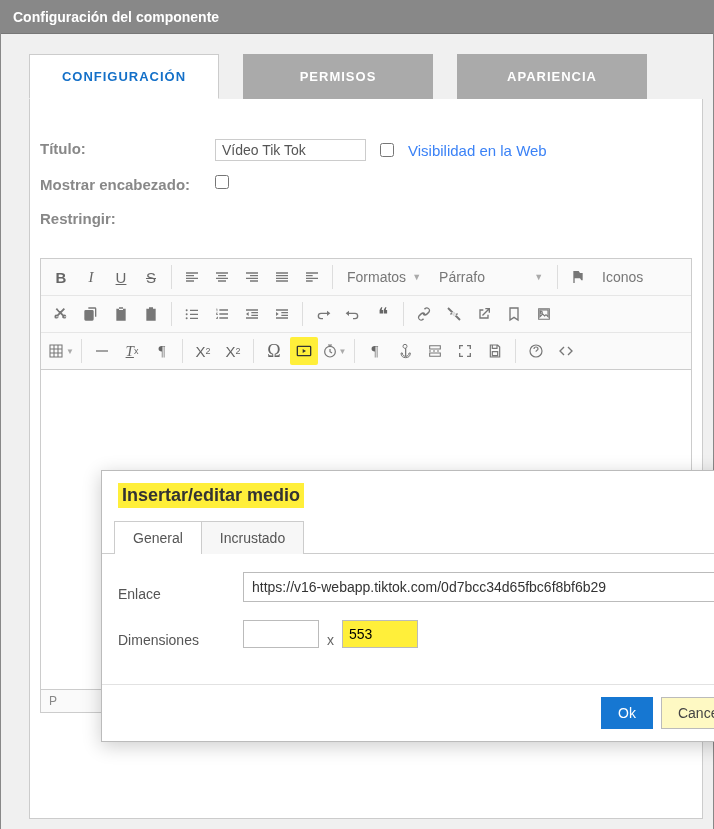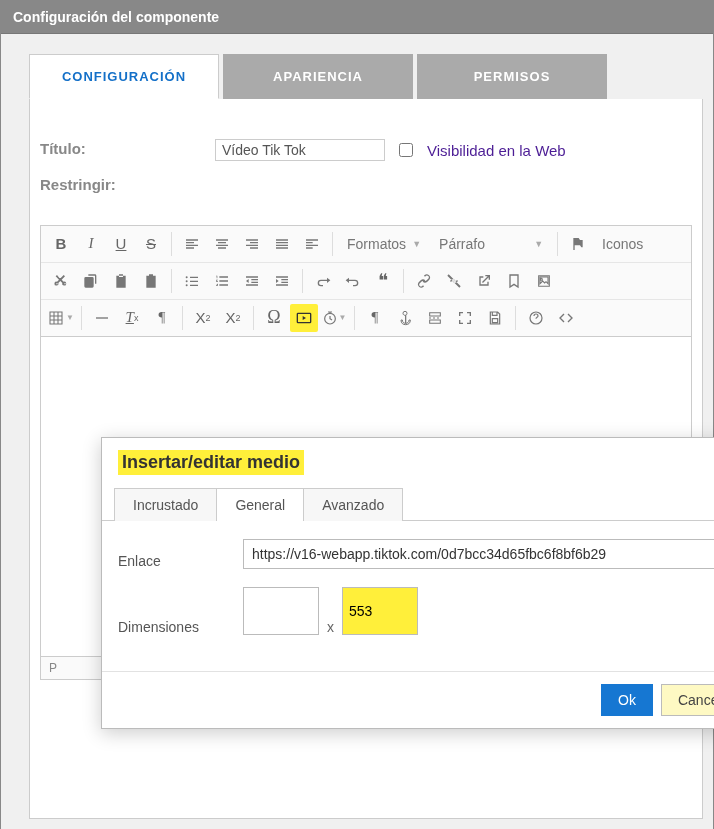--- a/index.html
+++ b/index.html
@@ -1,30 +1,30 @@
 <!DOCTYPE html>
 <html><head>
 <meta charset="utf-8">
 <style>
 *{box-sizing:border-box;margin:0;padding:0}
 body{font-family:"Segoe UI",Arial,sans-serif;font-size:14px;color:#555;background:#f6f6f7}
 .window{background:#fff;border:1px solid #888;margin:0;width:714px}
 .titlebar{background:#888;color:#fff;font-weight:600;padding:8px 12px;border-bottom:1px solid #777}
 .body-area{background:#f0f0f0;padding:20px 10px 10px 28px}
-.tabrow{display:flex;gap:4px}
+.tabrow{display:flex;gap:24px}
 .tabbtn{flex:0 0 190px;padding:14px 0;text-align:center;font-weight:600;letter-spacing:1px;font-size:13px;border:1px solid #ccc;cursor:pointer}
 .tabbtn.active{background:#fff;color:#1470c8;border-bottom-color:#fff}
 .tabbtn.inactive{background:#aaa;color:#fff;border-color:#aaa}
 .panel{background:#fff;border:1px solid #ccc;border-top:none;padding:40px 10px 10px 10px;min-height:720px;position:relative}
 .formrow{display:flex;align-items:flex-start;margin-bottom:14px}
 .lbl{flex:0 0 175px;text-align:left;padding-right:8px;font-weight:600;color:#888;font-size:15px;line-height:1.3}
 .val{flex:1;display:flex;align-items:center;gap:14px}
-.txt{border:1px solid #ccc;padding:2px 6px;font-size:14px;color:#555;width:170px;height:22px}
+.txt{border:1px solid #ccc;padding:2px 6px;font-size:14px;color:#555;width:151px;height:22px}
 .chk{width:14px;height:14px}
-.chklabel{color:#4c1d95;font-size:15px}
+.chklabel{color:#3b82f6;font-size:15px}
 .editor-wrap{margin-top:30px}
 .toolbar{border:1px solid #ccc;background:#fafafa}
 .tb-row{display:flex;align-items:center;padding:4px 6px;border-bottom:1px solid #e6e6e6;gap:2px;flex-wrap:wrap}
 .tb-row:last-child{border-bottom:none}
 .tb-btn{width:28px;height:28px;display:flex;align-items:center;justify-content:center;color:#666;cursor:pointer;border-radius:2px;font-size:15px}
 .tb-btn svg{width:16px;height:16px;fill:#777}
 .tb-btn.hl{background:#ffef3a}
 .tb-sep{width:1px;height:24px;background:#ddd;margin:0 4px}
 .tb-select{padding:4px 8px;color:#777;font-size:14px;display:flex;align-items:center;gap:6px;cursor:pointer}
 .tb-select .caret{font-size:9px;color:#aaa}
@@ -38,54 +38,60 @@
 .mtab{padding:8px 18px;border:1px solid #ccc;border-bottom:none;font-size:14px;color:#555;cursor:pointer;position:relative;top:1px;background:#fff}
 .mtab+.mtab{margin-left:-1px}
 .mtab:not(.active){background:#f7f7f7}
 .modal-body{border-top:1px solid #ccc;padding:18px 16px}
 .mrow{display:flex;align-items:flex-end;margin-bottom:18px}
 .mlabel{flex:0 0 125px;font-size:14px;color:#555}
 .murl-wrap{display:flex;flex:1}
 .murl{flex:1;border:1px solid #bbb;padding:6px 8px;font-size:14px;color:#333;min-width:0}
 .murl-btn{width:34px;border:1px solid #bbb;border-left:none;display:flex;align-items:center;justify-content:center;cursor:pointer;background:#fff}
 .murl-btn svg{width:18px;height:18px;fill:#444}
-.dim{width:76px;border:1px solid #bbb;padding:15px 6px;font-size:14px;text-align:left}
+.dim{width:76px;border:1px solid #bbb;padding:5px 6px;font-size:14px;text-align:left}
 .dim.hl{background:#ffef3a}
 .xsep{margin:0 8px;color:#666}
 .constrain{display:flex;align-items:center;gap:6px;margin-left:14px}
 .modal-foot{display:flex;justify-content:flex-end;gap:8px;padding:12px 16px;border-top:1px solid #e2e2e2}
 .btn{padding:7px 16px;font-size:14px;border:1px solid #bbb;background:#fef9c3;color:#444;cursor:pointer}
 .btn.primary{background:#1677d2;border-color:#1677d2;color:#fff}
 </style>
 </head>
 <body>
 
 <div class="window">
   <div class="titlebar">
     <span>Configuración del componente</span>
   </div>
   <div class="body-area">
 
     <div class="tabrow">
       <div class="tabbtn active"><span>CONFIGURACIÓN</span></div>
+      <div class="tabbtn inactive"><span>PERMISOS</span></div>
       <div class="tabbtn inactive"><span>APARIENCIA</span></div>
-      <div class="tabbtn inactive"><span>PERMISOS</span></div>
     </div>
 
     <div class="panel">
 
       <div class="formrow">
         <div class="lbl">Título:</div>
         <div class="val">
           <input class="txt" value="Vídeo Tik Tok" style="">
           <input type="checkbox" class="chk" style="">
           <span class="chklabel">Visibilidad en la Web</span>
         </div>
       </div>
 
+      <div class="formrow">
+        <div class="lbl">Mostrar encabezado:</div>
+        <div class="val">
+          <input type="checkbox" class="chk" style="">
+        </div>
+      </div>
 
       <div class="formrow">
         <div class="lbl">Restringir:</div>
         <div class="val"></div>
       </div>
 
       <div class="editor-wrap">
         <div class="toolbar">
 
           <div class="tb-row">
@@ -303,23 +309,22 @@
 
         </div>
         <div class="editor-area">
 
           <div class="modal">
             <div class="modal-head">
               <span class="modal-title">Insertar/editar medio</span>
               <span class="modal-close">×</span>
             </div>
             <div class="modal-tabs">
+              <div class="mtab active"><span>General</span></div>
               <div class="mtab"><span>Incrustado</span></div>
-              <div class="mtab active"><span>General</span></div>
-              <div class="mtab"><span>Avanzado</span></div>
             </div>
             <div class="modal-body">
               <div class="mrow">
                 <div class="mlabel">Enlace</div>
                 <div class="murl-wrap">
                   <input class="murl" value="https://v16-webapp.tiktok.com/0d7bcc34d65fbc6f8bf6b29" style="">
                   <div class="murl-btn">
                     <svg viewBox="0 0 24 24">
                         <path d="M4 4h16v14H4zM4 8h16" fill="none" stroke="#333" stroke-width="1.8"></path>
                         <circle cx="17" cy="15" r="3" fill="none" stroke="#333" stroke-width="1.8"></circle>

